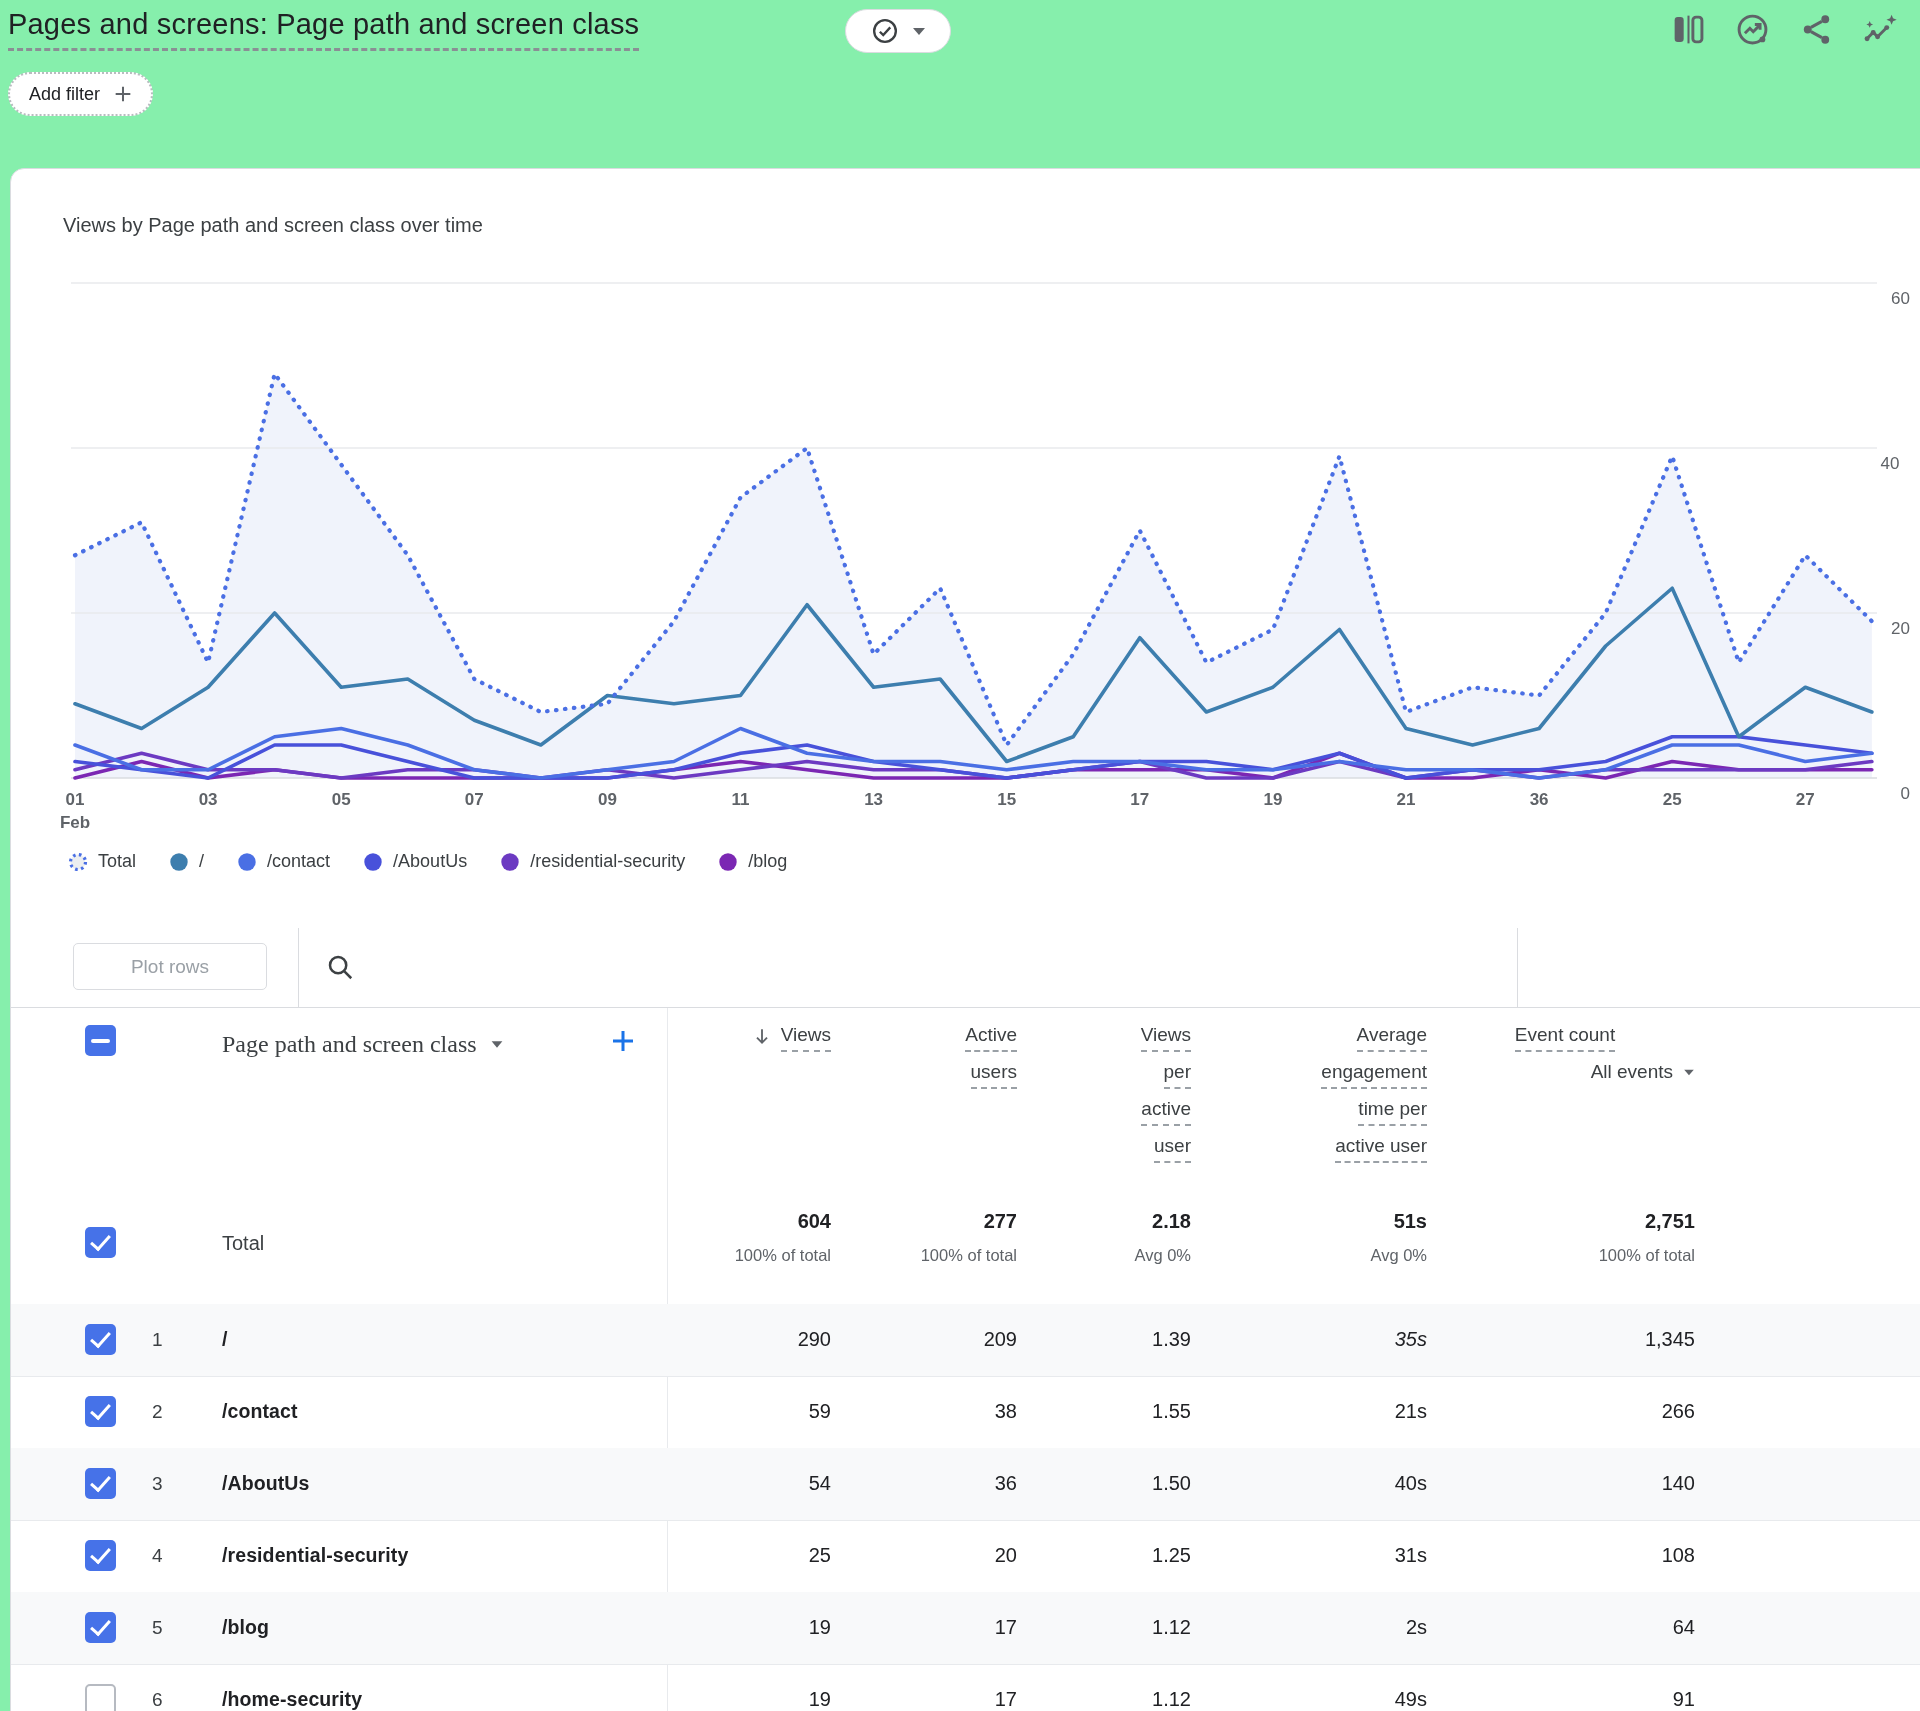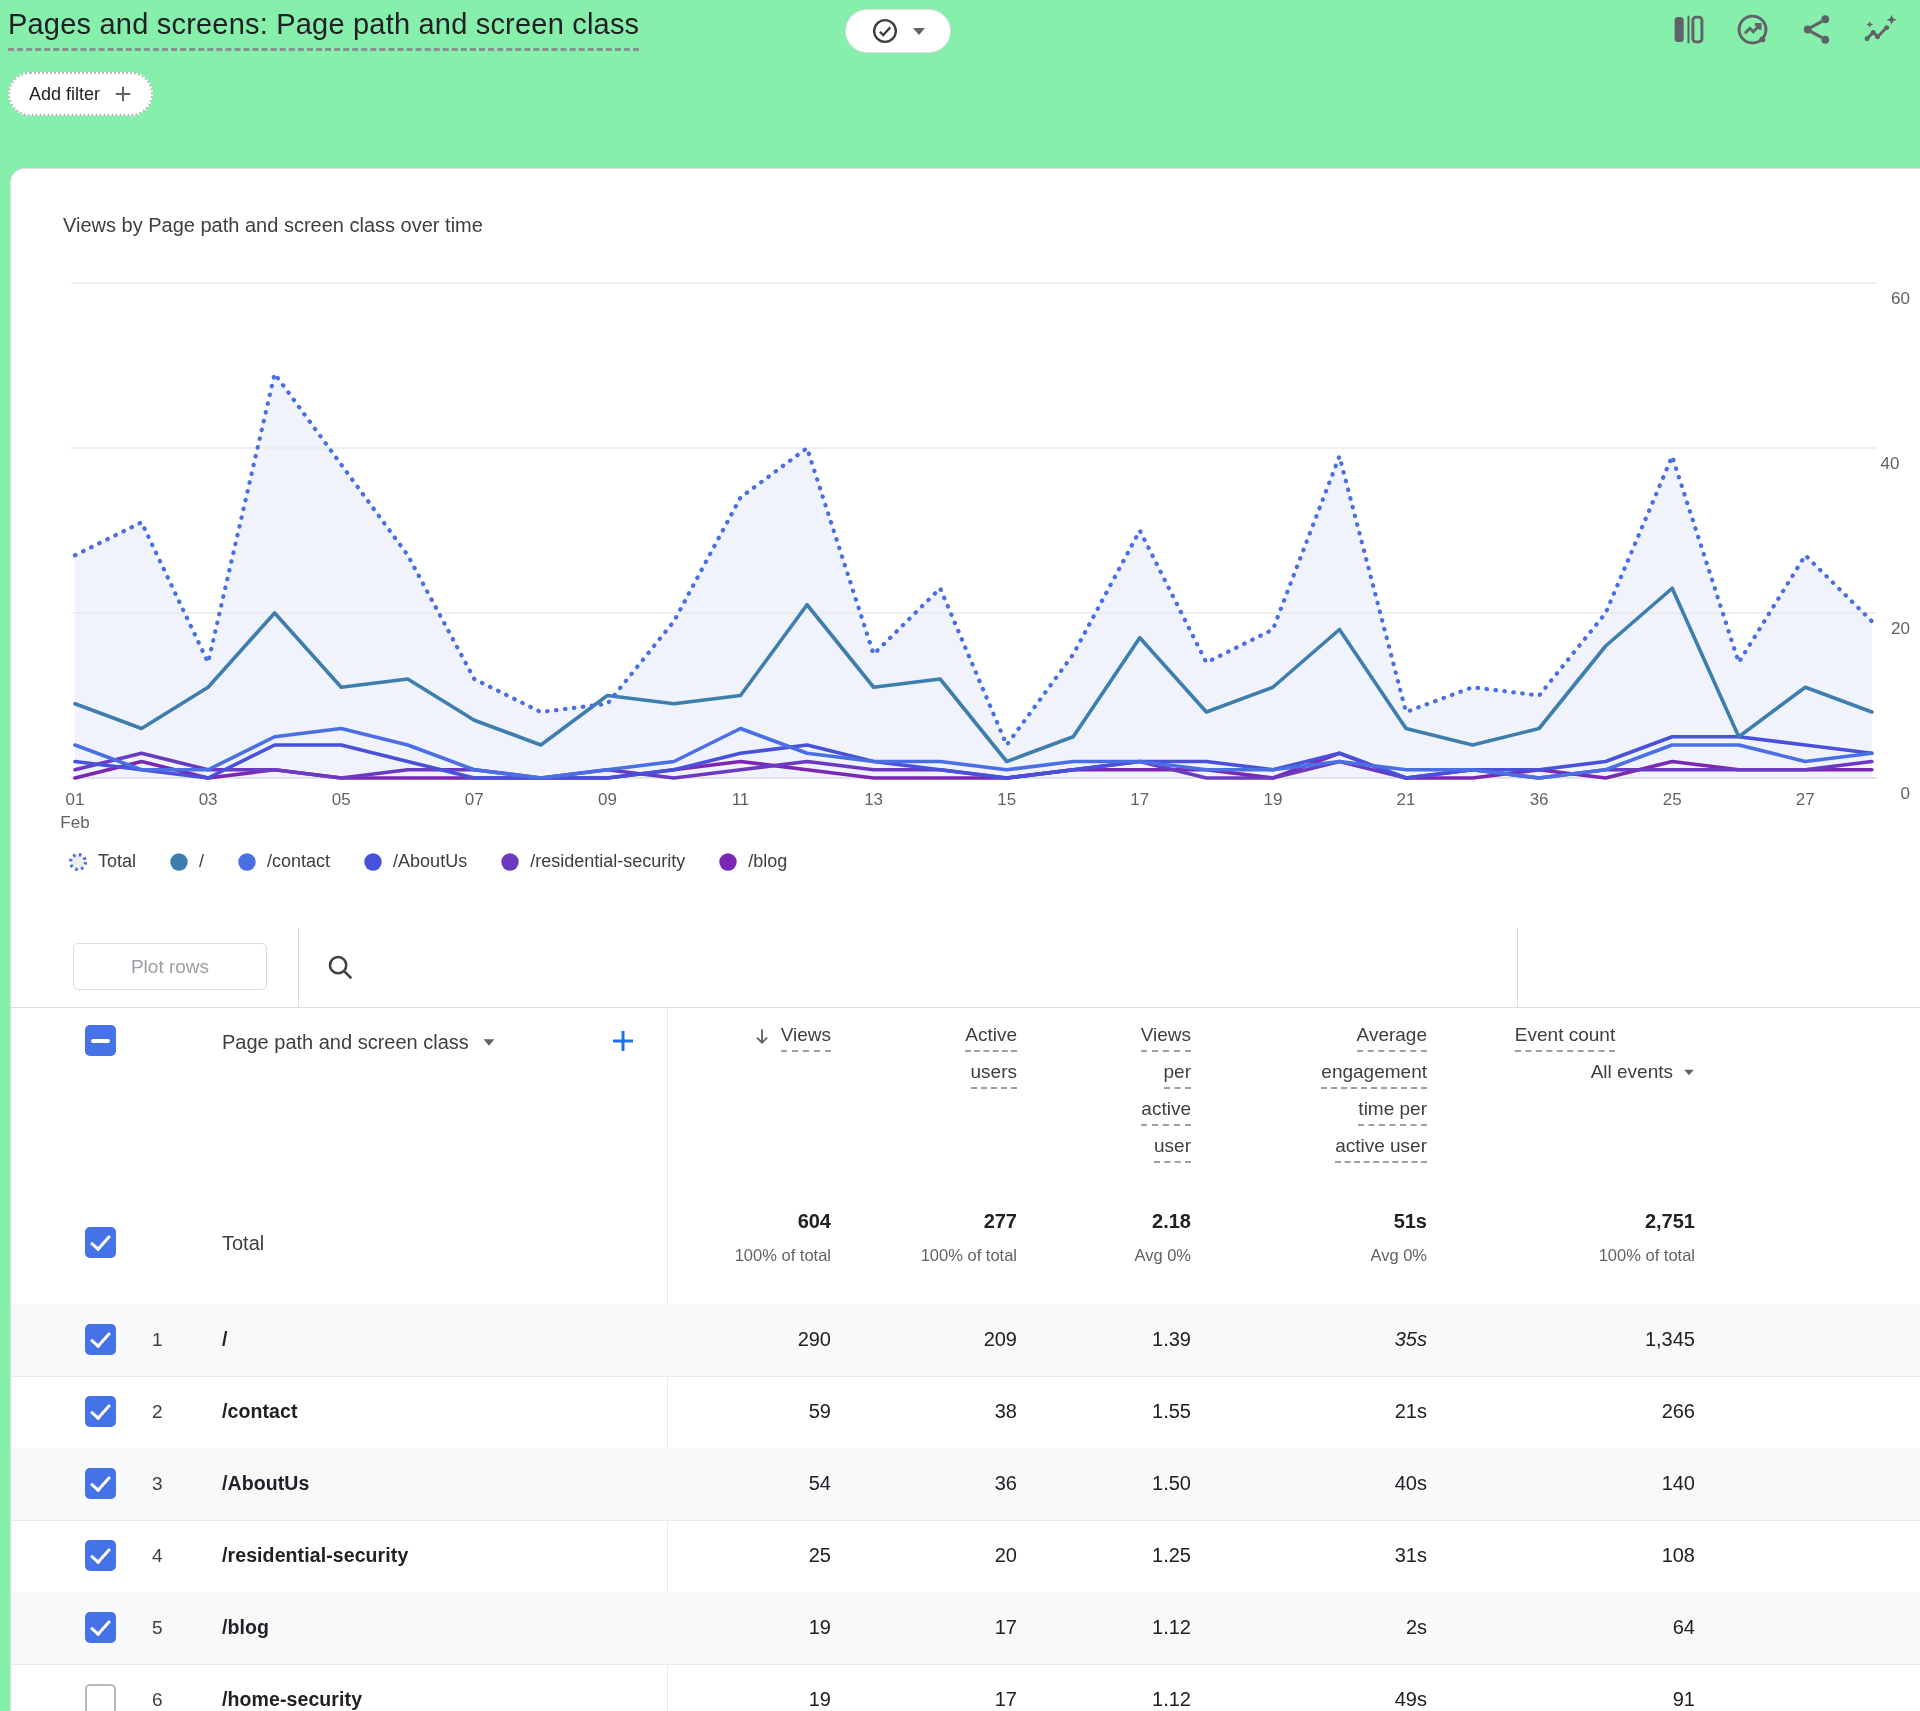--- a/index.html
+++ b/index.html
@@ -19,21 +19,21 @@
     display:inline-flex; align-items:center; gap:12px; padding:0 17px 0 19px; cursor:pointer; background:#fff; }
   .add-filter span { font-size:18px; color:#202124; }
 
   
   .card { position:absolute; left:10px; top:168px; width:1915px; height:1548px;
     border:1px solid #dadce0; border-radius:14px 0 0 0; background:#fff; }
   .chart-title { position:absolute; left:63px; top:214px; font-size:20px; color:#3c4043; }
 
   .chart-wrap { position:absolute; left:71px; top:272px; width:1806px; height:508px; }
   .ylabel { position:absolute; width:40px; text-align:right; font-size:17px; color:#5f6368; }
-  .xlabel { position:absolute; top:788px; font-size:17px; color:#5f6368; text-align:center; line-height:23px; white-space:pre-line; }
+  .xlabel { position:absolute; top:788px; font-size:17px; color:#5f6368; text-align:center; line-height:23px; white-space:pre-line;font-weight:bold; }
 
   .legend { position:absolute; left:68px; top:851px; display:flex; align-items:center; gap:33px; }
   .legend-item { display:flex; align-items:center; gap:10px; cursor:pointer; }
   .legend-item .sw { width:20px; height:20px; }
   .legend-item .lb { font-size:18px; color:#3c4043; }
 
   
   .toolbar-border { position:absolute; left:11px; top:1007px; width:1909px; height:1px; background:#dadce0; }
   .vdiv { position:absolute; width:1px; background:#dadce0; }
   .plot-rows { position:absolute; left:73px; top:943px; width:194px; height:47px; border:1px solid #dadce0; border-radius:5px;
@@ -45,21 +45,21 @@
   
   .cb { position:absolute; width:31px; height:31px; border-radius:5px; cursor:pointer; }
   .cb.checked { background:#4672e8; }
   .cb.checked::after { content:""; position:absolute; left:10px; top:4px; width:8px; height:16px;
     border:solid #fff; border-width:0 3px 3px 0; transform:rotate(42deg); }
   .cb.indeterminate { background:#4672e8; }
   .cb.indeterminate::after { content:""; position:absolute; left:6px; top:14px; width:19px; height:4px; background:#fff; border-radius:2px; }
   .cb.unchecked { background:#fff; border:2px solid #b6bac1; }
 
   .dim-header { position:absolute; left:222px; top:1031px; display:flex; align-items:center; gap:14px; }
-  .dim-header .txt { font-size:20px; color:#3c4043; cursor:pointer; }
+  .dim-header .txt { font-size:24px; color:#3c4043; cursor:pointer;font-family:Liberation Serif, serif; }
   .dim-header .caret { border-top-color:#5f6368; transform:scale(0.9); cursor:pointer; }
   .plus-btn { position:absolute; left:608px; top:1026px; width:30px; height:30px; cursor:pointer; }
 
   .mcol { position:absolute; top:1024px; text-align:right; }
   .mcol .hline { display:block; margin-bottom:9px; }
   .mcol .hline .u { display:inline-block; font-size:19px; color:#3c4043; border-bottom:2px dashed #9aa0a6; padding-bottom:4px; cursor:pointer; }
   .mcol .filter-line { display:flex; align-items:center; justify-content:flex-end; gap:10px; margin-top:2px; cursor:pointer; }
   .mcol .filter-line .ft { font-size:19px; color:#3c4043; }
   .sort-arrow { display:inline-block; vertical-align:top; margin-right:8px; }
 

